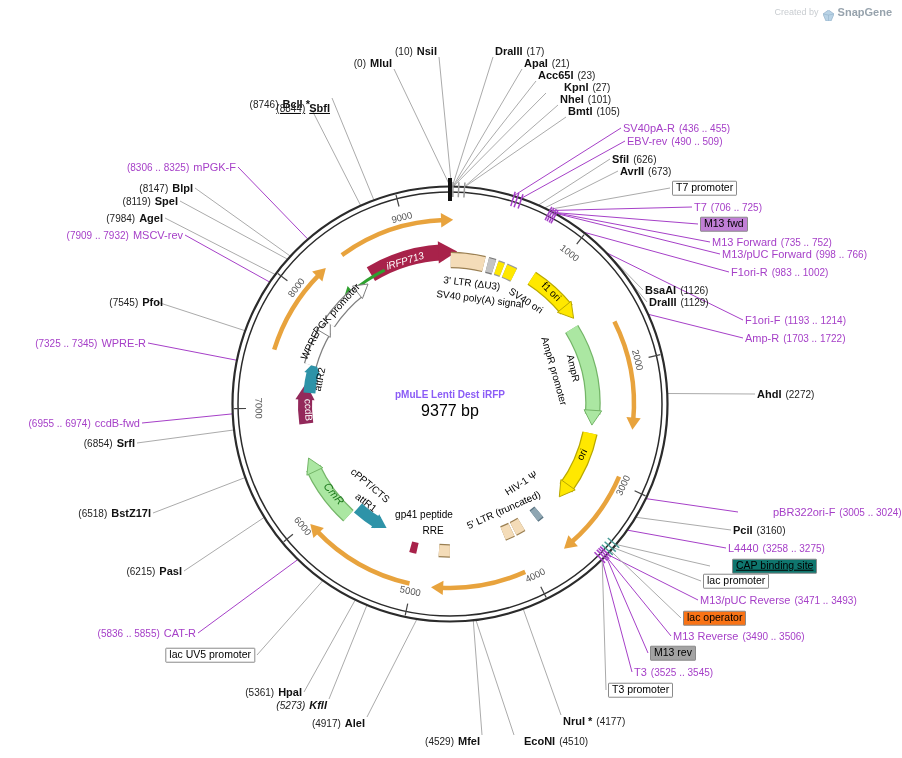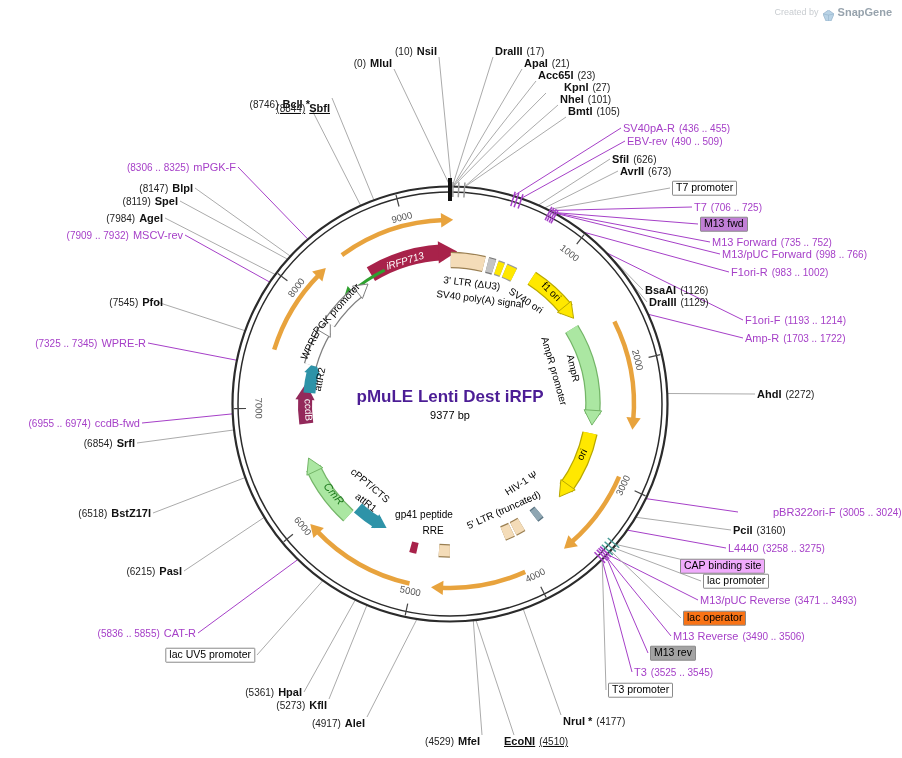--- a/index.html
+++ b/index.html
@@ -12,22 +12,22 @@
   #labels{position:absolute;left:0;top:0;width:100%;height:100%;pointer-events:none;}
   .lbl{position:absolute;transform:translate(0,-50%);white-space:nowrap;font-size:11px;line-height:1.1;pointer-events:auto;}
   .lbl.r{transform:translate(-100%,-50%);}
   .lbl span + span{margin-left:4px;}
   .sname{font-weight:700;color:#111111;}
   .sposn{font-size:10px;color:#222222;}
   .pname{color:var(--purple);}
   .pposn{font-size:10px;color:var(--purple);}
   .boxed{font-size:10.5px;border:1px solid #8a8a8a;padding:0px 3px 1px 3px;background:#ffffff;color:#000;border-radius:1px;}
   #center{position:absolute;left:450px;top:404px;transform:translate(-50%,-50%);text-align:center;z-index:5;}
-  #plasmid-name{font-weight:700;font-size:17px;color:#4c1d95;}
-  #plasmid-size{font-size:11px;color:#000;margin-top:2px;}
+  #plasmid-name{font-weight:700;font-size:10px;color:#8b5cf6;}
+  #plasmid-size{font-size:16px;color:#000;margin-top:2px;}
   #watermark{position:absolute;right:10px;top:6px;display:flex;align-items:center;gap:4px;z-index:6;}
   #wm-created{font-size:9px;color:#c9cdd1;}
   #wm-brand{font-size:11px;font-weight:700;color:#97a3ad;}
   .gem{width:11px;height:11px;display:inline-block;}
 </style>
 </head>
 <body>
 
 <div id="canvas">
   <svg id="map-svg" width="902" height="758" viewBox="0 0 902 758">
@@ -229,24 +229,24 @@
       <div class="lbl" style="left: 548px; top: 87px; padding-left: 16px;"><span class="sname">KpnI</span><span class="sposn">(27)</span></div>
       <div class="lbl" style="left: 560px; top: 99px;"><span class="sname">NheI</span><span class="sposn">(101)</span></div>
       <div class="lbl" style="left: 568px; top: 111px;"><span class="sname">BmtI</span><span class="sposn">(105)</span></div>
       <div class="lbl" style="left: 612px; top: 159px;"><span class="sname">SfiI</span><span class="sposn">(626)</span></div>
       <div class="lbl" style="left: 620px; top: 171px;"><span class="sname">AvrII</span><span class="sposn">(673)</span></div>
       <div class="lbl" style="left: 645px; top: 290px;"><span class="sname">BsaAI</span><span class="sposn">(1126)</span></div>
       <div class="lbl" style="left: 649px; top: 302px;"><span class="sname">DraIII</span><span class="sposn">(1129)</span></div>
       <div class="lbl" style="left: 757px; top: 394px;"><span class="sname">AhdI</span><span class="sposn">(2272)</span></div>
       <div class="lbl" style="left: 733px; top: 530px;"><span class="sname">PciI</span><span class="sposn">(3160)</span></div>
       <div class="lbl" style="left: 563px; top: 721px;"><span class="sname">NruI *</span><span class="sposn">(4177)</span></div>
-      <div class="lbl" style="left: 504px; top: 741px; text-decoration: underline;"><span class="sname">EcoNI</span><span class="sposn">(4510)</span></div>
+      <div class="lbl" style="left: 524px; top: 741px;"><span class="sname">EcoNI</span><span class="sposn">(4510)</span></div>
       <div class="lbl r" style="left: 480px; top: 741px;"><span class="sposn">(4529)</span><span class="sname">MfeI</span></div>
       <div class="lbl r" style="left: 365px; top: 723px;"><span class="sposn">(4917)</span><span class="sname">AleI</span></div>
-      <div class="lbl r" style="left: 327px; top: 705px;"><span class="sposn">(5273)</span><span class="sname">KflI</span></div>
+      <div class="lbl r" style="left: 327px; top: 705px; font-style: italic;"><span class="sposn">(5273)</span><span class="sname">KflI</span></div>
       <div class="lbl r" style="left: 302px; top: 692px;"><span class="sposn">(5361)</span><span class="sname">HpaI</span></div>
       <div class="lbl r" style="left: 182px; top: 571px;"><span class="sposn">(6215)</span><span class="sname">PasI</span></div>
       <div class="lbl r" style="left: 151px; top: 513px;"><span class="sposn">(6518)</span><span class="sname">BstZ17I</span></div>
       <div class="lbl r" style="left: 135px; top: 443px;"><span class="sposn">(6854)</span><span class="sname">SrfI</span></div>
       <div class="lbl r" style="left: 155px; top: 302px; margin-left: 8px;"><span class="sposn">(7545)</span><span class="sname">PfoI</span></div>
       <div class="lbl r" style="left: 163px; top: 218px;"><span class="sposn">(7984)</span><span class="sname">AgeI</span></div>
       <div class="lbl r" style="left: 178px; top: 201px;"><span class="sposn">(8119)</span><span class="sname">SpeI</span></div>
       <div class="lbl r" style="left: 193px; top: 188px;"><span class="sposn">(8147)</span><span class="sname">BlpI</span></div>
       <div class="lbl r" style="left: 310px; top: 104px;"><span class="sposn">(8746)</span><span class="sname">BclI *</span></div>
       <div class="lbl r" style="left: 330px; top: 108px; text-decoration: underline;"><span class="sposn">(8844)</span><span class="sname">SbfI</span></div>
@@ -263,21 +263,21 @@
       <div class="lbl" style="left: 700px; top: 600px;"><span class="pname">M13/pUC Reverse</span><span class="pposn">(3471 .. 3493)</span></div>
       <div class="lbl" style="left: 673px; top: 636px;"><span class="pname">M13 Reverse</span><span class="pposn">(3490 .. 3506)</span></div>
       <div class="lbl" style="left: 634px; top: 672px;"><span class="pname">T3</span><span class="pposn">(3525 .. 3545)</span></div>
       <div class="lbl r" style="left: 196px; top: 633px;"><span class="pposn">(5836 .. 5855)</span><span class="pname">CAT-R</span></div>
       <div class="lbl r" style="left: 140px; top: 423px;"><span class="pposn">(6955 .. 6974)</span><span class="pname">ccdB-fwd</span></div>
       <div class="lbl r" style="left: 146px; top: 343px;"><span class="pposn">(7325 .. 7345)</span><span class="pname">WPRE-R</span></div>
       <div class="lbl r" style="left: 183px; top: 235px;"><span class="pposn">(7909 .. 7932)</span><span class="pname">MSCV-rev</span></div>
       <div class="lbl r" style="left: 236px; top: 167px;"><span class="pposn">(8306 .. 8325)</span><span class="pname">mPGK-F</span></div>
       <div class="lbl boxed" style="left: 672px; top: 188px; background: rgb(255, 255, 255);">T7 promoter</div>
       <div class="lbl boxed" style="left: 700px; top: 224px; background: rgb(193, 127, 214);">M13 fwd</div>
-      <div class="lbl boxed" style="left: 680px; top: 566px; background: #f0abfc;">CAP binding site</div>
+      <div class="lbl boxed" style="left: 732px; top: 566px; background: #0f766e; text-decoration: underline;">CAP binding site</div>
       <div class="lbl boxed" style="left: 703px; top: 581px; background: rgb(255, 255, 255);">lac promoter</div>
       <div class="lbl boxed" style="left: 683px; top: 618px; background: #f97316;">lac operator</div>
       <div class="lbl boxed" style="left: 650px; top: 653px; background: #a3a3a3;">M13 rev</div>
       <div class="lbl boxed" style="left: 608px; top: 690px; background: rgb(255, 255, 255);">T3 promoter</div>
       <div class="lbl boxed r" style="left: 255px; top: 655px; background: rgb(255, 255, 255);">lac UV5 promoter</div>
     </div>
   <div id="center">
     <div id="plasmid-name">pMuLE Lenti Dest iRFP</div>
     <div id="plasmid-size">9377 bp</div>
   </div>

